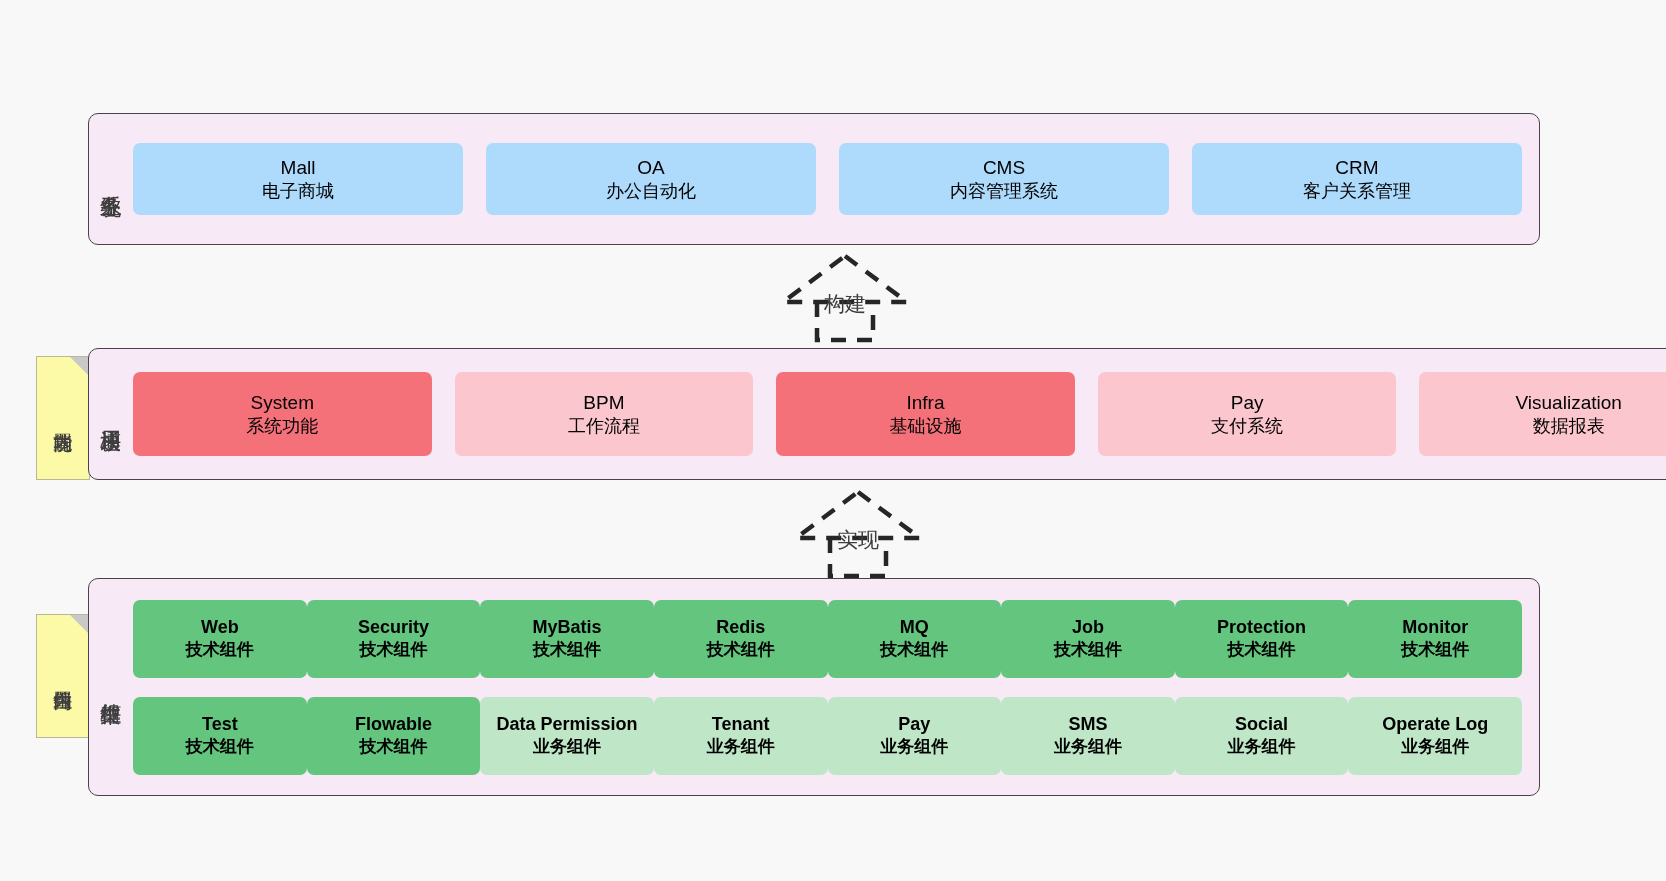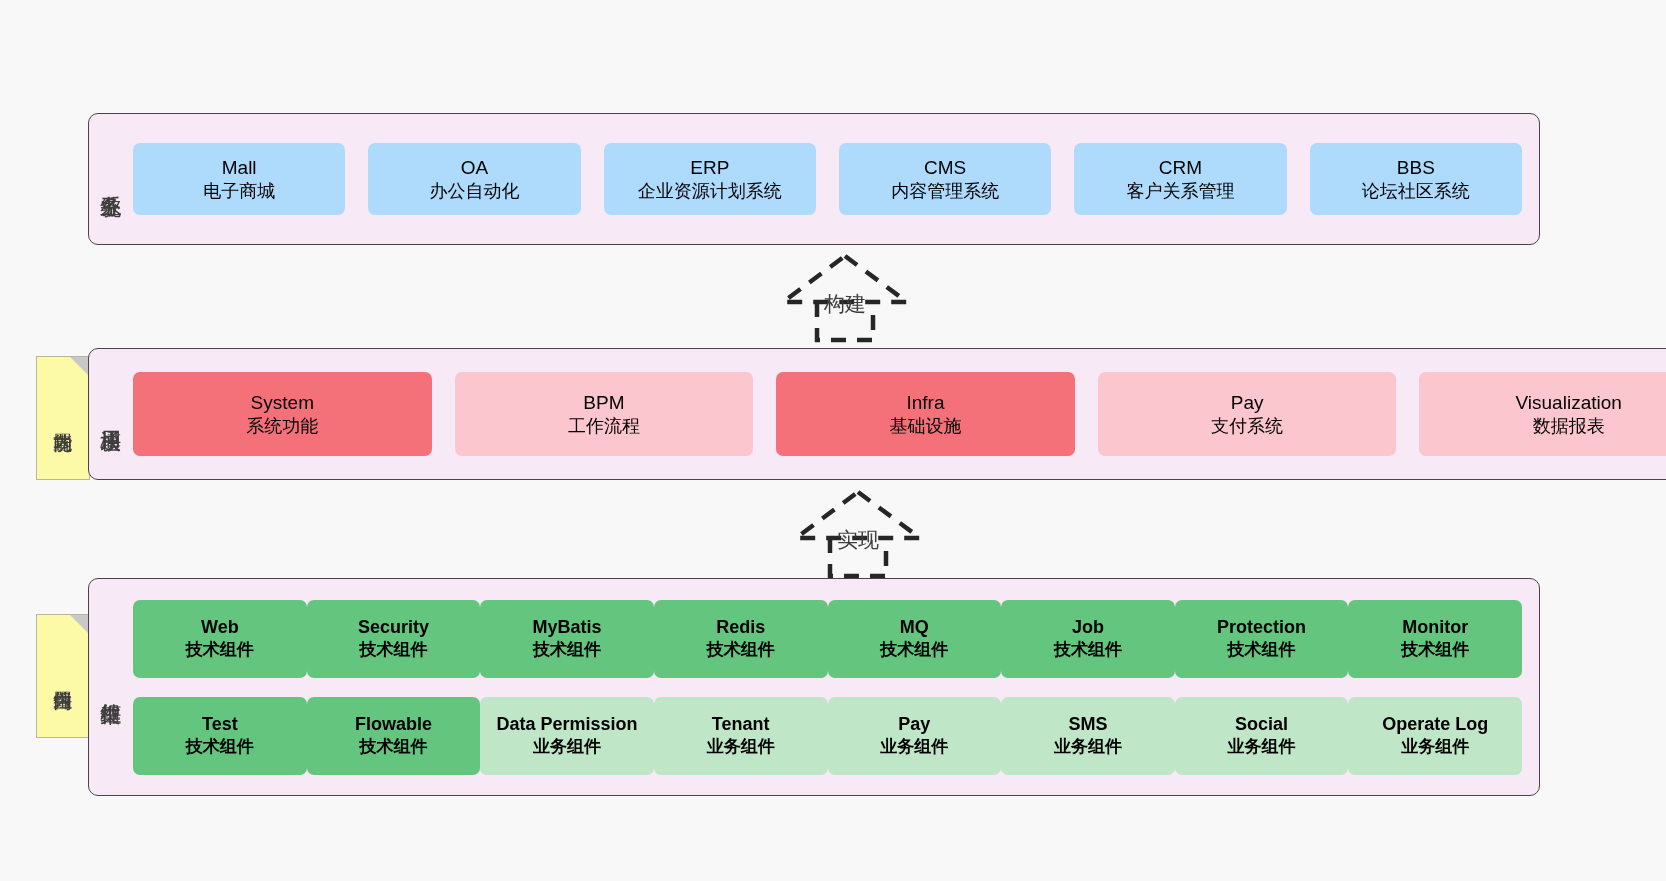--- a/index.html
+++ b/index.html
@@ -155,34 +155,26 @@
   <div class="layer-items">
     <div class="box c-blue">
       <span class="en">Mall</span>
       <span class="cn">电子商城</span>
     </div>
     <div class="box c-blue">
       <span class="en">OA</span>
       <span class="cn">办公自动化</span>
     </div>
     <div class="box c-blue">
-      <span class="en">ERP</span>
-      <span class="cn">企业资源计划系统</span>
-    </div>
-    <div class="box c-blue">
       <span class="en">CMS</span>
       <span class="cn">内容管理系统</span>
     </div>
     <div class="box c-blue">
       <span class="en">CRM</span>
       <span class="cn">客户关系管理</span>
-    </div>
-    <div class="box c-blue">
-      <span class="en">BBS</span>
-      <span class="cn">论坛社区系统</span>
     </div>
   </div>
 </div>
 
 <div class="arrow" id="arrow-build">
   <svg width="160" height="92" viewBox="0 0 160 92">
     <path d="M80 4 L142 50 L18 50 Z" fill="none" stroke="#262626" stroke-width="4.5" stroke-dasharray="15 11" stroke-linejoin="miter"></path>
     <path d="M52 50 L52 88 L108 88 L108 50" fill="none" stroke="#262626" stroke-width="4.5" stroke-dasharray="15 11"></path>
   </svg>
   <span class="arrow-label">构建</span>

